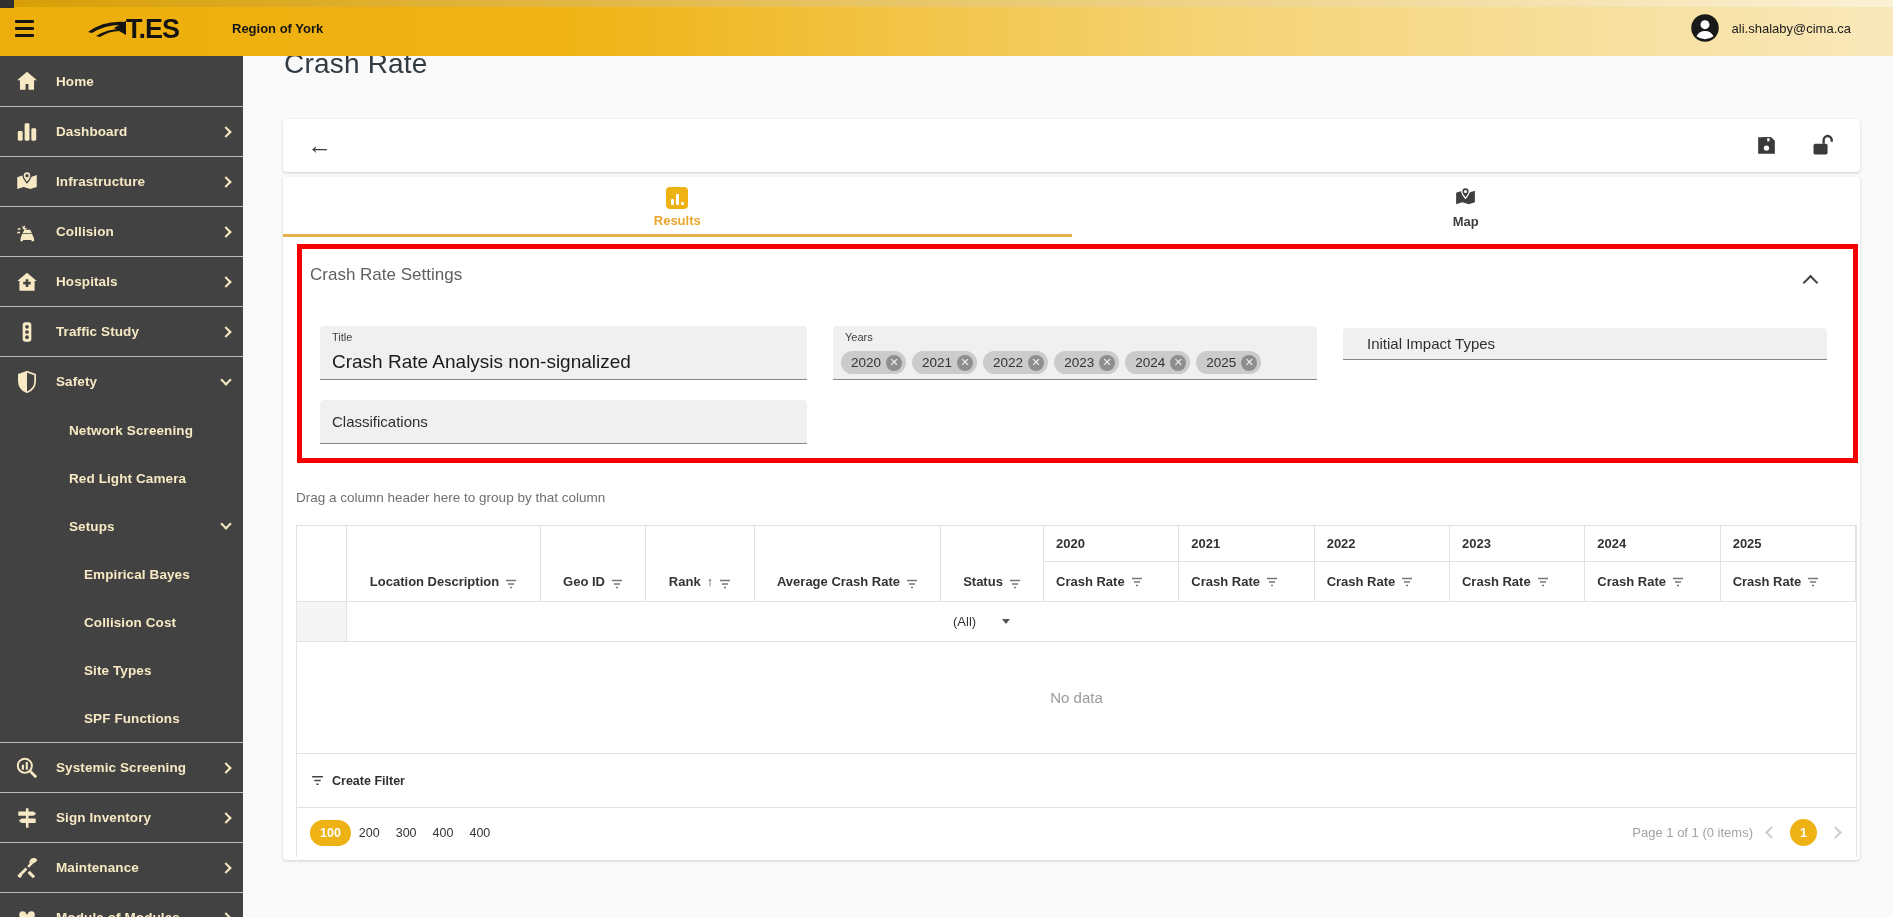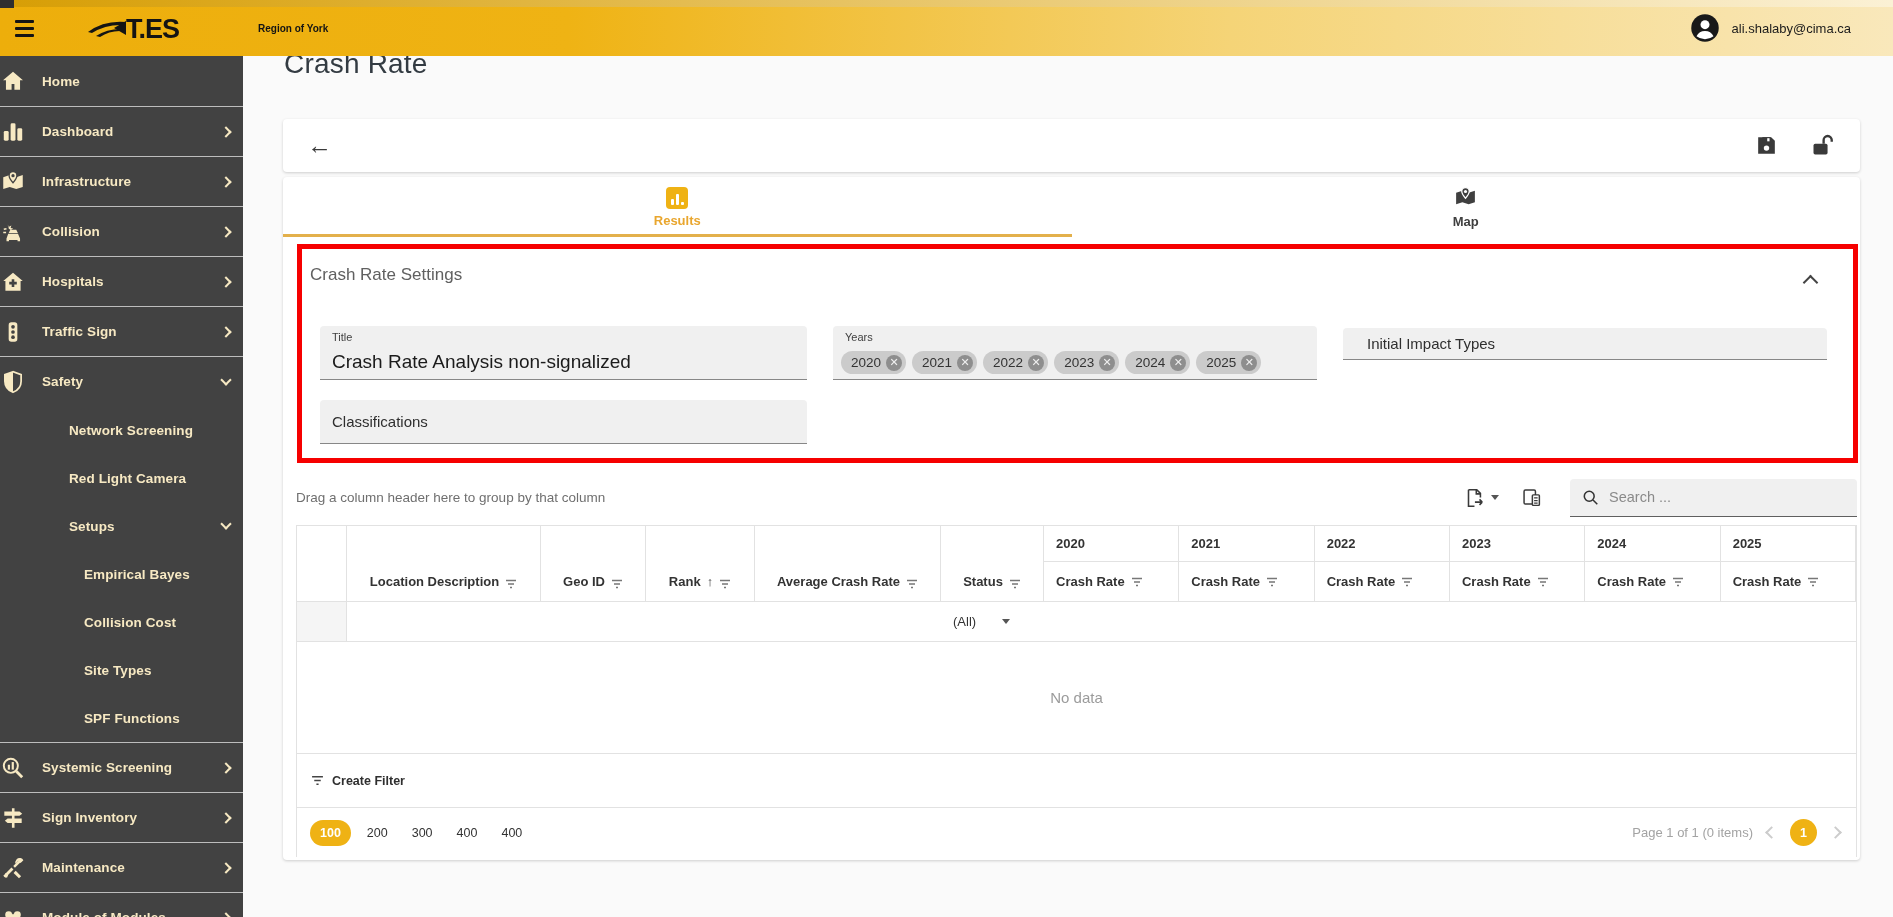--- a/index.html
+++ b/index.html
@@ -9,29 +9,29 @@
   
   .topbar { position:absolute; left:0; top:0; width:1893px; height:56px;
     background:linear-gradient(90deg,#EDAE0B 0%,#EFB314 30%,#F5D477 65%,#F9E8BB 100%);
     display:flex; align-items:center; z-index:30; }
   .topbar::before { content:""; position:absolute; left:0; top:0; width:100%; height:7px;
     background:linear-gradient(90deg,#D79E05,#FBF1D5); }
   .win-corner { position:absolute; left:0; top:0; width:14px; height:8px; background:#2F2F2F; }
   .hamburger { width:46px; height:56px; display:flex; flex-direction:column; justify-content:center; gap:4px; padding-left:15px; cursor:pointer; }
   .hamburger i { display:block; width:19px; height:3px; background:#141414; border-radius:1px; }
   .logo { margin-left:40px; width:110px; height:36px; }
-  .region { margin-left:62px; font-size:10px; font-weight:bold; color:#141414;text-align:center; }
+  .region { margin-left:36px; font-size:13px; font-weight:bold; color:#141414;text-align:center; }
   .tb-right { margin-left:auto; display:flex; align-items:center; gap:12px; padding-right:42px; }
   .avatar { width:30px; height:30px; }
   .email { font-size:13px; color:#1b1b1b; }
 
   
   .sidebar { position:absolute; left:0; top:56px; width:243px; height:861px; background:#424242; z-index:20; overflow:hidden; }
   .nav-item { position:relative; display:flex; align-items:center; color:#F7E9C3; cursor:pointer; }
-  .nav-item.lvl0 { height:50px; padding-left:0; }
+  .nav-item.lvl0 { height:50px; padding-left:14px; }
   .nav-item.lvl0 + .nav-item.lvl0 { border-top:1px solid rgba(255,255,255,0.65); }
   .nav-item.sub-first { border-top:1px solid rgba(255,255,255,0.65); }
   .nav-item.lvl1 { height:48px; padding-left:69px;align-items:center; }
   .nav-item.lvl2 { height:48px; padding-left:84px; }
   .nav-icon { width:26px; height:26px; margin-right:16px; flex:0 0 26px; }
   .nav-label { font-size:13.5px; font-weight:bold; letter-spacing:.1px; }
   .chev { position:absolute; right:13px; width:8px; height:8px; border-top:2.5px solid #F7E9C3; border-right:2.5px solid #F7E9C3; }
   .chev.right { transform:rotate(45deg); }
   .chev.down { transform:rotate(135deg); margin-top:-4px; }
 
@@ -100,21 +100,21 @@
   .status-filter { padding-left:12px; gap:26px; cursor:pointer; color:#333; }
   .c2{grid-column:2}.c3{grid-column:3}.c4{grid-column:4}.c5{grid-column:5}.c6{grid-column:6}
   .c7{grid-column:7}.c8{grid-column:8}.c9{grid-column:9}.c10{grid-column:10}.c11{grid-column:11}.c12{grid-column:12}
   .data-area { height:112px; display:flex; align-items:center; justify-content:center; border-bottom:1px solid #E2E2E2; }
   .no-data { font-size:15px; color:#9B9B9B; }
   .create-filter { height:54px; display:flex; align-items:center; gap:8px; padding-left:14px; border-bottom:1px solid #E2E2E2; cursor:pointer; }
   .create-filter span { font-size:12.5px; font-weight:bold; color:#2F2F2F; }
 
   
   .pager { height:49px; display:flex; align-items:center; padding:0 16px 0 13px; }
-  .sizes { display:flex; align-items:center; gap:8px; }
+  .sizes { display:flex; align-items:center; gap:0; }
   .size-btn { min-width:34px; padding:5px 8px; text-align:center; font-size:12.5px; color:#333; cursor:pointer; border-radius:14px; }
   .size-btn.selected { background:#EFB214; color:#fff; font-weight:bold; padding:6px 10px; }
   .pager-right { margin-left:auto; display:flex; align-items:center; gap:14px; }
   .pager-info { font-size:13px; color:#A3A3A3; }
   .pg-chev { width:9px; height:9px; border-top:2px solid #CCC; border-right:2px solid #CCC; cursor:pointer; }
   .pg-chev.left { transform:rotate(-135deg); }
   .pg-chev.right { transform:rotate(45deg); }
   .pg-current { width:27px; height:27px; border-radius:50%; background:#EFB214; color:#fff; font-size:12.5px; font-weight:bold; display:flex; align-items:center; justify-content:center; cursor:pointer; }
 
   .flt { flex:0 0 auto; }
@@ -195,21 +195,21 @@
     <span class="chev right"></span>
   </div>
 
   <div class="nav-item lvl0">
     <svg class="nav-icon" viewBox="0 0 24 24">
         <rect x="8" y="3" width="8" height="18" rx="2.5" fill="#F7E9C3"></rect>
         <circle cx="12" cy="7.2" r="1.7" fill="#424242"></circle>
         <circle cx="12" cy="12" r="1.7" fill="#424242"></circle>
         <circle cx="12" cy="16.8" r="1.7" fill="#424242"></circle>
       </svg>
-    <span class="nav-label">Traffic Sign</span>
+    <span class="nav-label">Traffic Study</span>
     <span class="chev right"></span>
   </div>
 
   <div class="nav-item lvl0">
     <svg class="nav-icon" viewBox="0 0 24 24">
         <path d="M12 2.5 4.5 5.2v6c0 4.8 3.2 8.5 7.5 10.3 4.3-1.8 7.5-5.5 7.5-10.3v-6Z" fill="none" stroke="#F7E9C3" stroke-width="1.6"></path>
         <path d="M12 2.5 4.5 5.2v6c0 4.8 3.2 8.5 7.5 10.3Z" fill="#F7E9C3"></path>
       </svg>
     <span class="nav-label">Safety</span>
     <span class="chev down"></span>
@@ -366,43 +366,20 @@
       <span class="placeholder-label">Initial Impact Types</span>
     </div>
 
     <div class="field f-class">
       <span class="placeholder-label">Classifications</span>
     </div>
   </div>
 
   <div class="grid-toolbar">
     <span class="group-panel">Drag a column header here to group by that column</span>
-    <div class="gt-right">
-      <span class="export-btn">
-        <svg width="22" height="22" viewBox="0 0 24 24">
-            <path d="M6 3h9l4 4v4.5" fill="none" stroke="#3A3A3A" stroke-width="1.7"></path>
-            <path d="M6 3v18h6.5" fill="none" stroke="#3A3A3A" stroke-width="1.7"></path>
-            <path d="M14.5 3v4.5H19" fill="none" stroke="#3A3A3A" stroke-width="1.7"></path>
-            <path d="M13 16.5h8m0 0-3-3m3 3-3 3" fill="none" stroke="#3A3A3A" stroke-width="1.7"></path>
-          </svg>
-        <span class="caret-down"></span>
-      </span>
-      <svg class="chooser-btn" width="21" height="21" viewBox="0 0 24 24">
-          <rect x="3.5" y="3.5" width="13" height="16" rx="1.5" fill="none" stroke="#3A3A3A" stroke-width="1.7"></rect>
-          <rect x="13" y="9" width="8" height="12" rx="1" fill="#fff" stroke="#3A3A3A" stroke-width="1.7"></rect>
-          <path d="M15 12.5h4M15 15.5h4M15 18.5h4" stroke="#3A3A3A" stroke-width="1.4"></path>
-        </svg>
-      <div class="searchbox">
-        <svg width="17" height="17" viewBox="0 0 20 20">
-            <circle cx="8.5" cy="8.5" r="5.8" fill="none" stroke="#333" stroke-width="1.8"></circle>
-            <path d="M13 13l5 5" stroke="#333" stroke-width="1.8"></path>
-          </svg>
-        <input placeholder="Search ..." style="">
-      </div>
-    </div>
   </div>
 
   <div class="dxgrid">
     <div class="headers">
       <div class="hc cmd"></div>
 
       <div class="hc span2 c2">
         <span>Location Description</span>
         <svg class="flt" width="12" height="10" viewBox="0 0 12 10">
             <path d="M1 1.5h10M3 5h6M5 8.5h2" stroke="#777" stroke-width="1.4" fill="none"></path>

